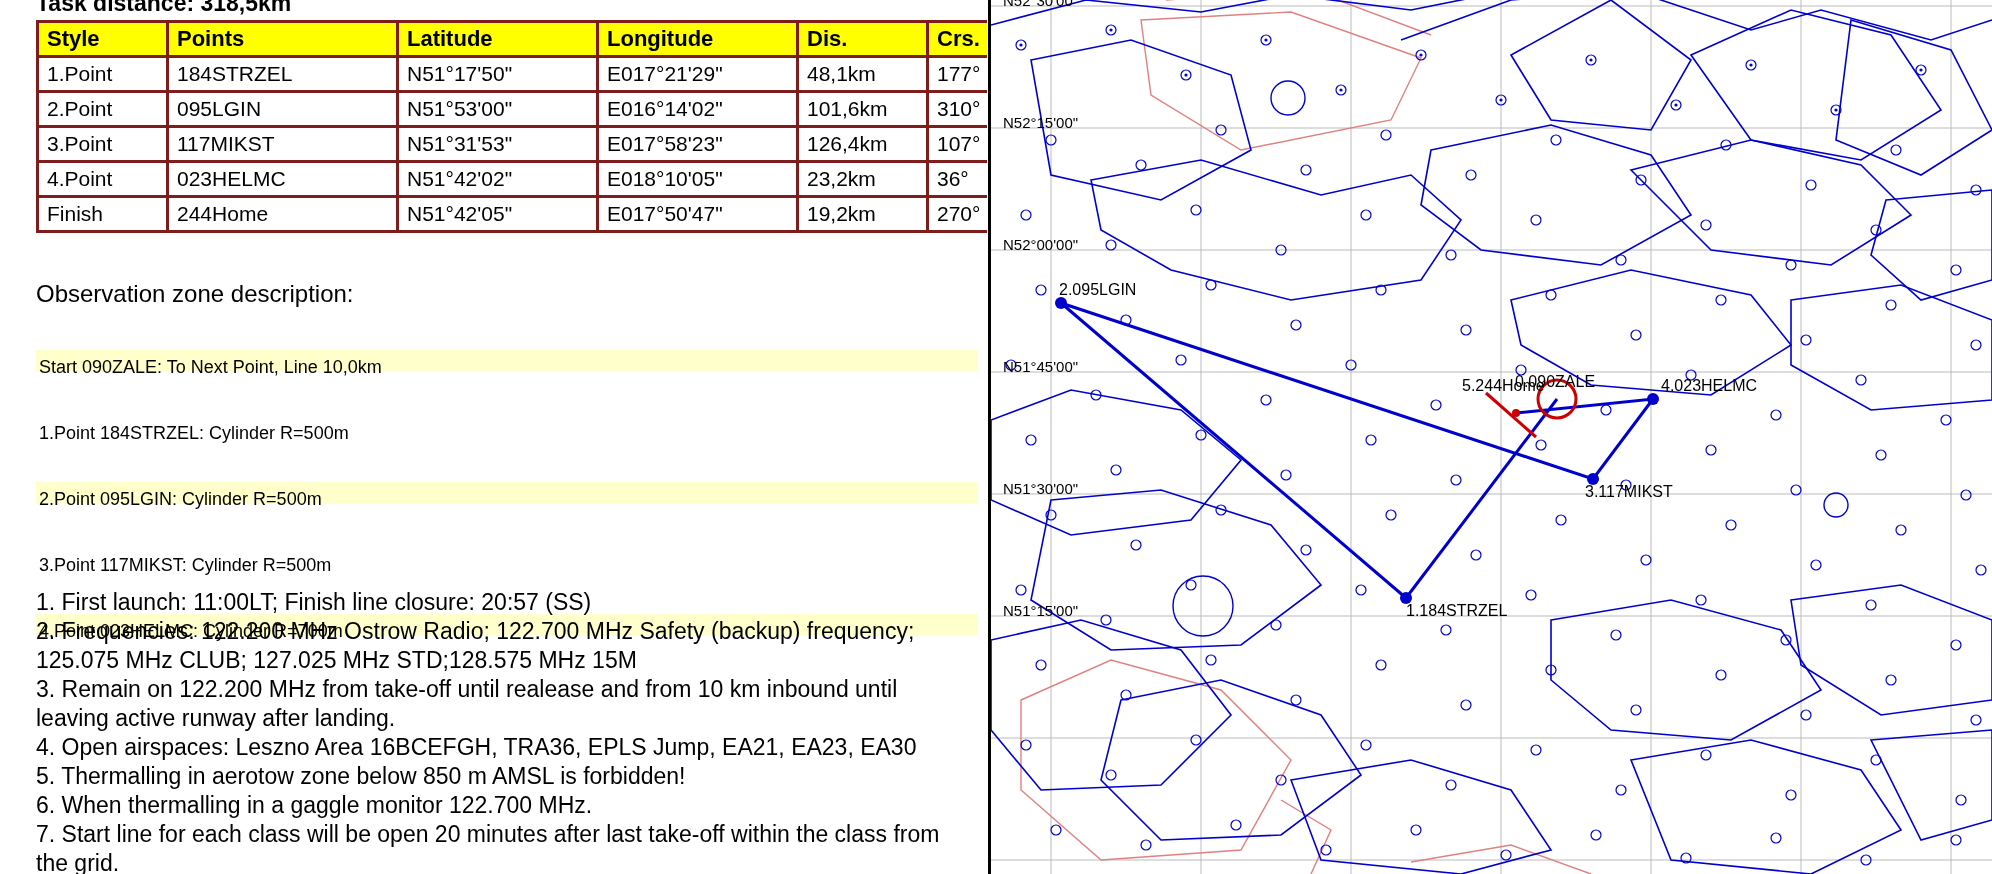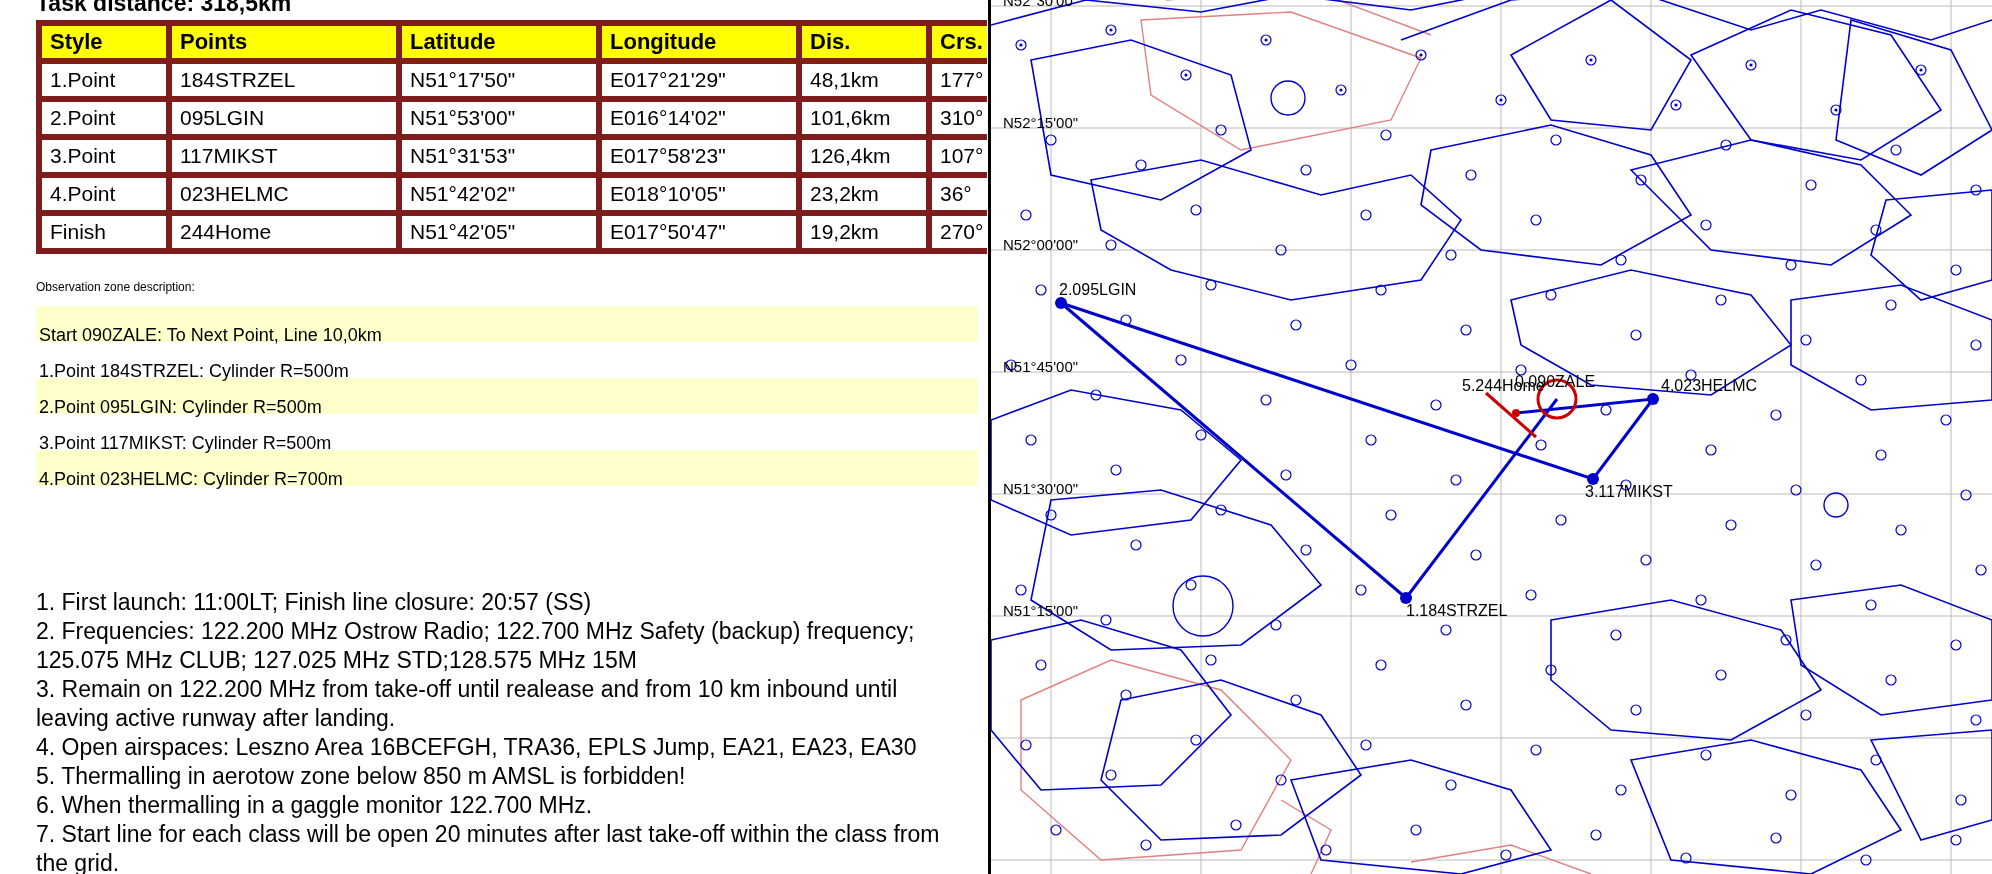--- a/index.html
+++ b/index.html
@@ -41,21 +41,21 @@
     position: absolute;
     left: 36px;
     top: 20px;
     width: 942px;
     border-collapse: collapse;
     font-size: 21px;
     color: #000;
     table-layout: fixed;
   }
   table.task th, table.task td {
-    border: 6px solid #7f1d1d;
+    border: 3px solid #7f1d1d;
     padding: 3px 8px;
     text-align: left;
     height: 26px;
     overflow: hidden;
     white-space: nowrap;
   }
   table.task thead th {
     background: #ffff00;
     font-weight: bold;
     font-size: 22px;
@@ -64,37 +64,38 @@
   .col-points  { width: 230px; }
   .col-lat     { width: 200px; }
   .col-lon     { width: 200px; }
   .col-dis     { width: 130px; }
   .col-crs     { width: 80px; }
 
   .obs-title {
     position: absolute;
     left: 36px;
     top: 280px;
-    font-size: 12px;
+    font-size: 24px;
     color: #000;
   }
   .obs-list {
     position: absolute;
     left: 36px;
     top: 306px;
     width: 942px;
   }
   .obs-row {
     font-size: 18px;
     color: #000;
-    padding: 18px 3px;
+    padding: 6px 3px;
     height: 22px;
     line-height: 22px;
     white-space: nowrap;
     box-sizing: border-box;
+    margin-top: 44px;
   }
   .obs-row.hl { background: #ffffcc; }
 
   .notes {
     position: absolute;
     left: 36px;
     top: 588px;
     width: 930px;
     font-size: 23px;
     line-height: 29px;

